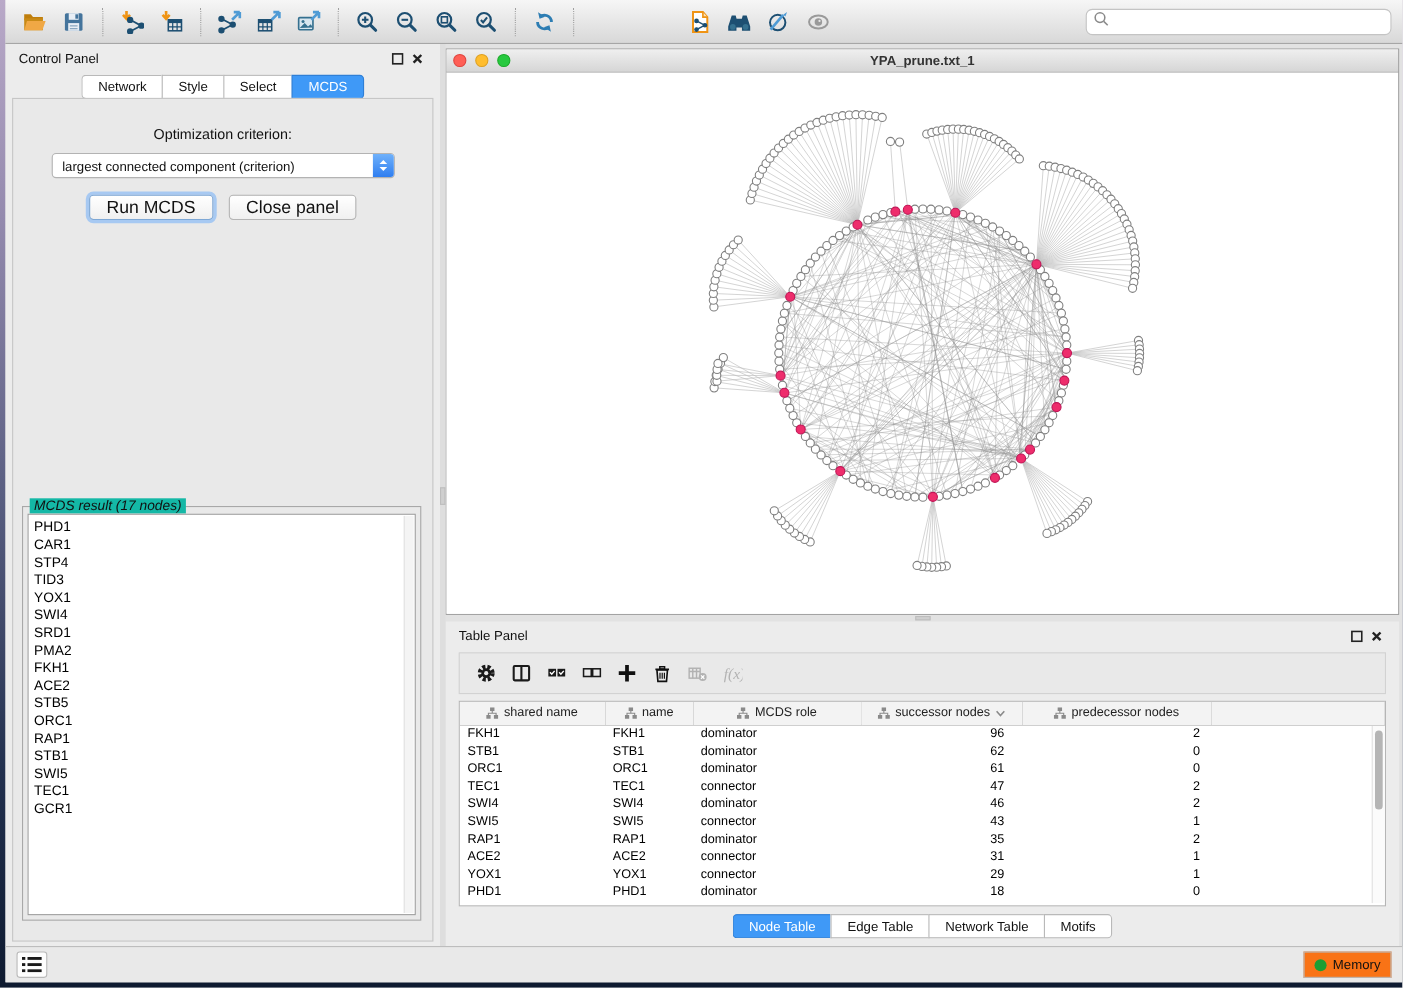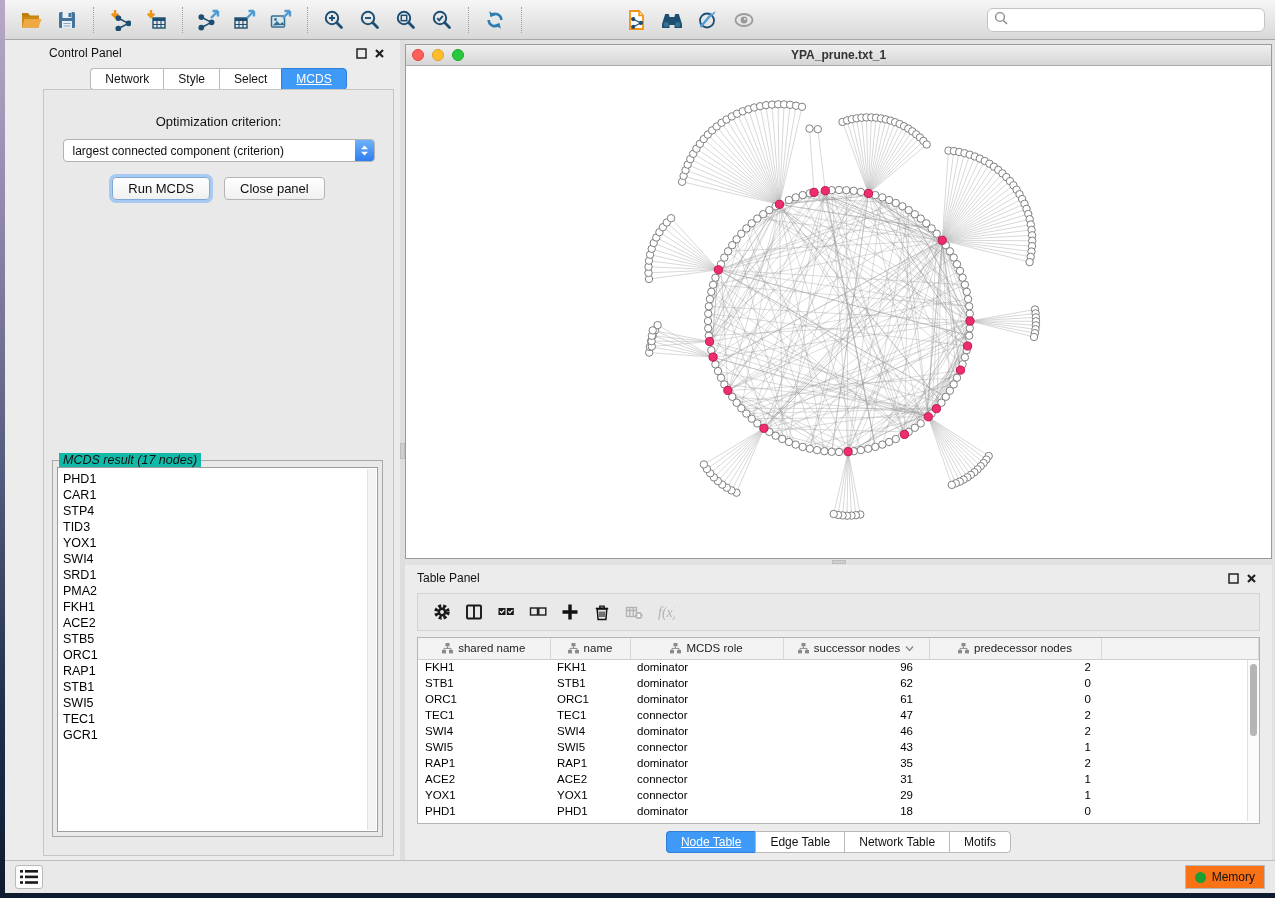--- a/index.html
+++ b/index.html
@@ -14,37 +14,37 @@
   .tbtn { width:30px; height:30px; border:none; background:transparent; display:flex; align-items:center; justify-content:center; margin:0 3px; cursor:pointer; }
   .tsep { width:1px; height:26px; margin:0 8px; border-left:1px dotted #9f9f9f; }
   .tgap { width:88px; }
   .searchbox { margin-left:auto; width:278px; height:24px; background:#fff; border:1px solid #c4c4c4; border-radius:6px; display:flex; align-items:center; padding:0 6px; }
   .searchbox input { border:none; outline:none; flex:1; font-size:12px; background:transparent; margin-left:4px; }
 
   
   .main { flex:1; display:flex; min-height:0; }
 
   
-  .cpanel { width:395px; flex:0 0 395px; background:#ececec; display:flex; flex-direction:column;padding-left:32px; }
+  .cpanel { width:395px; flex:0 0 395px; background:#ececec; display:flex; flex-direction:column; }
   .panel-head { height:26px; display:flex; align-items:center; padding:0 12px; font-size:12px; color:#111; }
   .panel-head .ttl { flex:1; }
   .winbtn { width:18px; height:16px; border:none; background:transparent; display:flex; align-items:center; justify-content:center; cursor:pointer; }
   .cp-tabs { display:flex; justify-content:center; margin-top:2px; }
   .tab { font-size:12px; padding:3px 14px; background:#fff; border:1px solid #b9b9b9; border-right:none; color:#111; cursor:pointer; }
   .tab:first-child { border-radius:4px 0 0 4px; }
   .tab:last-child { border-radius:0 4px 4px 0; border-right:1px solid #b9b9b9; }
-  .tab.active { background:#3f99f7; border-color:#2f7fd6; color:#fff;text-decoration:underline; }
+  .tab.active { background:#3f99f7; border-color:#2f7fd6; color:#fff; }
   .cp-body { flex:1; margin:-1px 6px 4px 6px; background:#e9e9e9; border:1px solid #c6c6c6; position:relative; }
   .opt-label { text-align:center; margin-top:24px; font-size:13px; color:#111; }
   .combo { margin:10px auto 0; width:312px; height:23px; background:#fff; border:1px solid #b3b3b3; border-radius:4px; display:flex; align-items:center; cursor:pointer; position:relative; }
   .combo .val { flex:1; font-size:12px; padding-left:9px; color:#111; white-space:nowrap; }
   .combo .cap { width:19px; height:21px; border-radius:0 3px 3px 0; background:linear-gradient(#6fb1fb,#2f7ef0); display:flex; flex-direction:column; align-items:center; justify-content:center; gap:1px; }
   .combo .cap svg { display:block; }
   .btnrow { display:flex; justify-content:center; gap:14px; margin-top:15px; }
-  .pushbtn { font-size:13px; padding:3px 15px; height:23px; background:linear-gradient(#ffffff,#f0f0f0); border:1px solid #b5b5b5; border-radius:4px; color:#111; cursor:pointer; }
+  .pushbtn { font-size:16px; padding:3px 15px; height:23px; background:linear-gradient(#ffffff,#f0f0f0); border:1px solid #b5b5b5; border-radius:4px; color:#111; cursor:pointer; }
   .pushbtn.focus { box-shadow:0 0 0 3px #a7c9f2; border-color:#7ea8d6; }
   .fieldset { position:absolute; left:8px; right:10px; top:370px; bottom:18px; border:1px solid #a8a8a8; }
   .fieldset .legend { position:absolute; top:-8px; left:6px; background:#14b8a6; padding:0 4px; font-size:12.5px; color:#111;font-style:italic; }
   .mcds-list { position:absolute; inset:6px 4px 4px 4px; background:#fff; border:1px solid #9d9d9d; overflow:hidden; }
   .mcds-list ul { list-style:none; padding:3px 0 0 5px; }
   .mcds-list li { font-size:12.5px; line-height:16px; color:#000; }
   .mcds-scroll { position:absolute; top:1px; bottom:1px; right:1px; width:9px; background:#f4f4f4; border-left:1px solid #e2e2e2; }
 
   
   .vsplit { width:5px; flex:0 0 5px; background:#dedede; position:relative; cursor:col-resize; }

